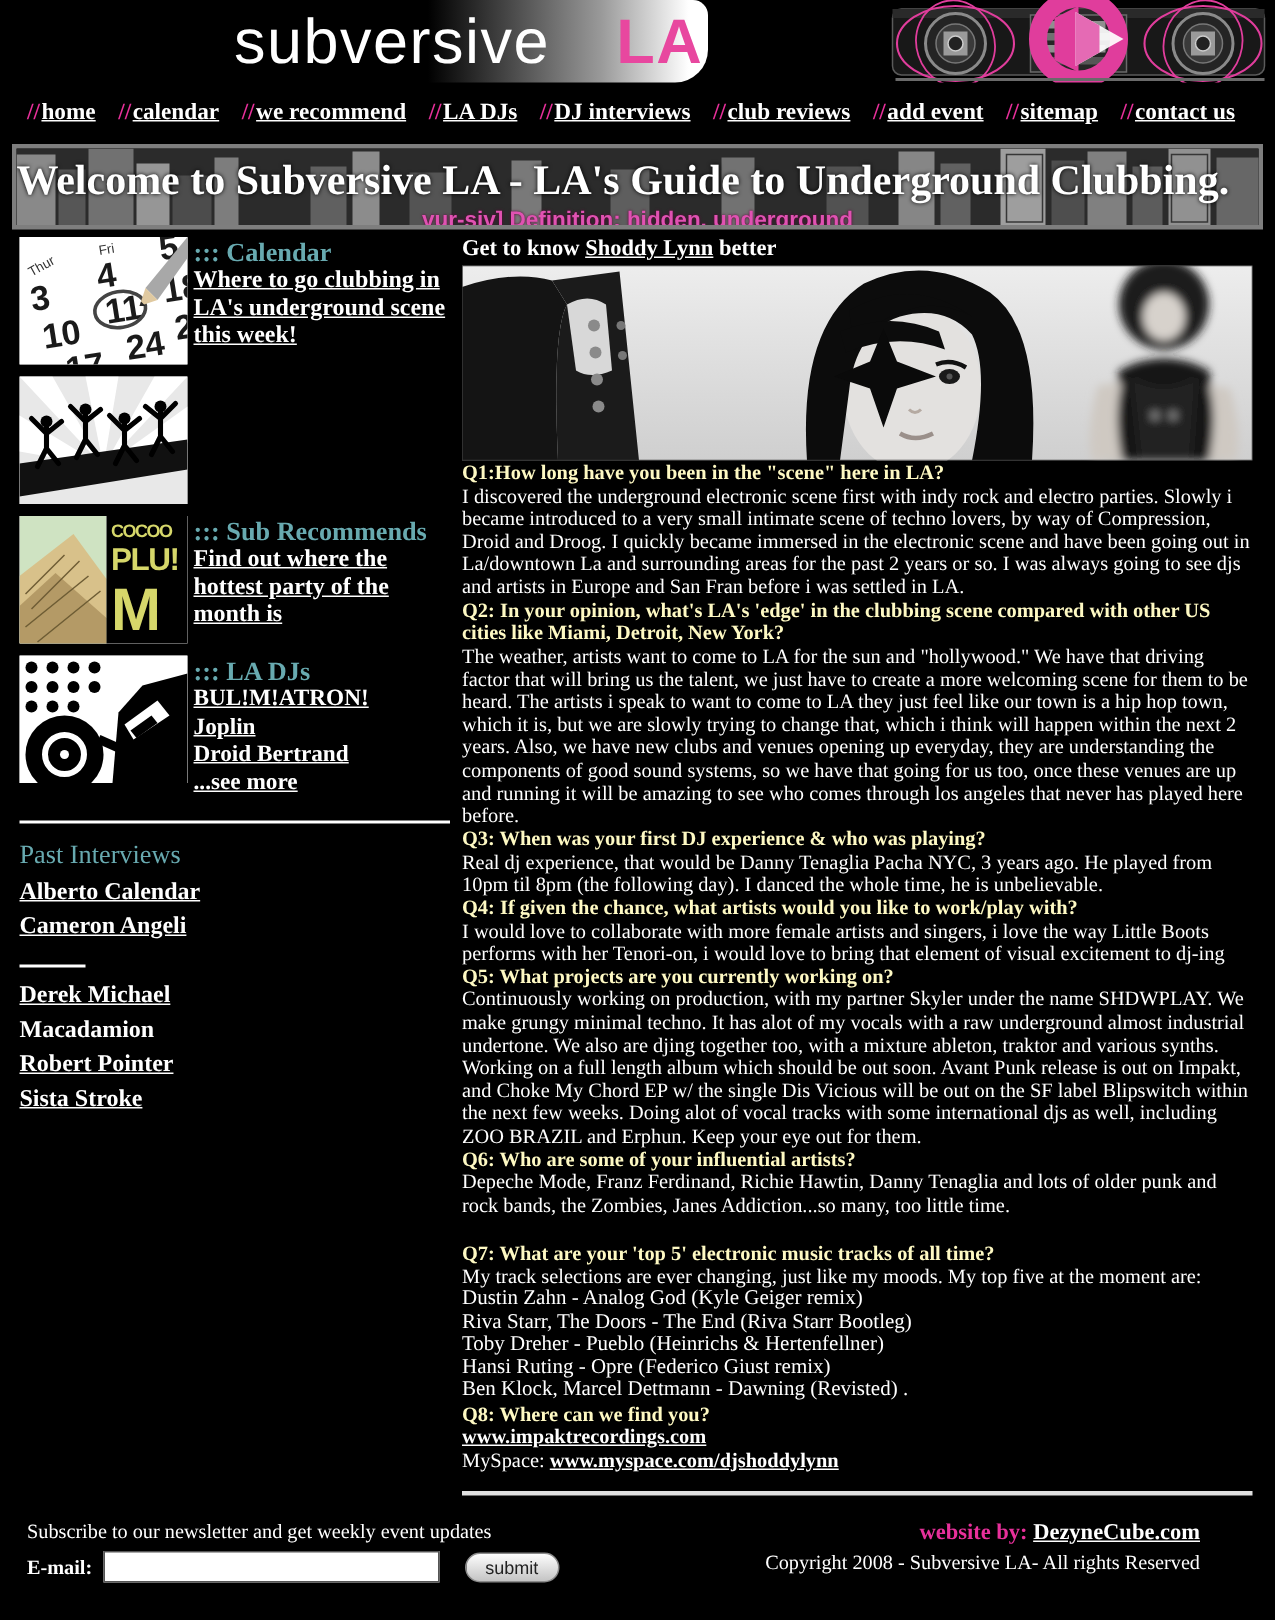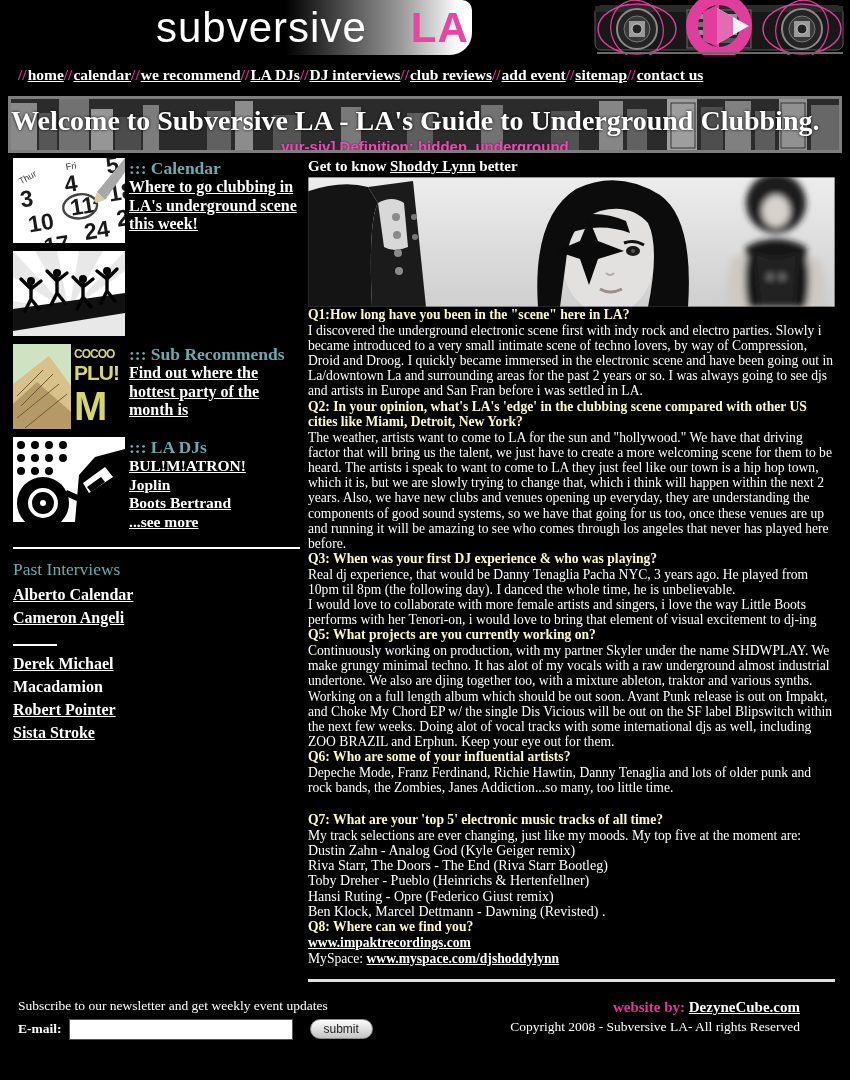--- a/index.html
+++ b/index.html
@@ -12,21 +12,21 @@
   .header{position:relative;height:56px;}
   .logo-box{
     position:absolute;left:150px;top:0;width:322px;height:55px;
     background:linear-gradient(90deg,#000 0%,#000 42%,#9a9a9a 78%,#fff 96%);
     border-radius:0 10px 22px 0;display:flex;align-items:center;padding-left:6px;box-sizing:border-box;gap:44px;
   }
   .logo-white{font-family:"Liberation Sans",sans-serif;font-weight:400;font-size:42px;color:#fff;letter-spacing:1px;}
   .logo-pink{font-family:"Liberation Sans",sans-serif;font-weight:700;font-size:42px;color:#e8479f;letter-spacing:1px;}
   .boombox{position:absolute;right:3px;top:0;}
   
-  .nav{display:flex;padding:10px 0 0 18px;font-size:15.5px;font-weight:bold;}
+  .nav{display:flex;gap:15px;padding:10px 0 0 18px;font-size:15.5px;font-weight:bold;}
   .nav a{white-space:nowrap;}
   .nav .slash{color:#e8309b;text-decoration:none;display:inline-block;margin-right:1px;}
   
   .banner{margin:12px 8px 0 8px;height:51px;border:3px solid #7e7e7e;position:relative;background:#0d0d0d;overflow:hidden;}
   .banner svg{position:absolute;left:0;top:0;}
   .banner-title{position:relative;text-align:left;font-size:28px;font-weight:600;color:#fff;margin-top:6px;text-shadow:0 0 3px #000;}
   .banner-sub{position:relative;text-align:center;font-family:"Liberation Sans",sans-serif;font-size:15px;font-weight:bold;color:#e052b2;margin-top:1px;text-shadow:0 0 2px #60003a;}
   
   .content{display:flex;margin-top:5px;}
   .sidebar{width:308px;box-sizing:border-box;padding-left:13px;flex:none;}
@@ -255,21 +255,21 @@
         <polygon points="74,50 88,40 92,45 78,55" fill="#000"></polygon>
         <circle cx="30" cy="66" r="26" fill="#000"></circle>
         <circle cx="30" cy="66" r="13" fill="none" stroke="#fff" stroke-width="4"></circle>
         <circle cx="30" cy="66" r="3" fill="#fff"></circle>
         <rect x="52" y="56" width="16" height="6" fill="#000" transform="rotate(24 60 59)"></rect>
       </svg>
       <div class="sec-text">
         <div class="sec-h">::: LA DJs</div>
         <a class="sec-link">BUL!M!ATRON!</a>
         <a class="sec-link">Joplin</a>
-        <a class="sec-link">Boots Bertrand</a>
+        <a class="sec-link">Droid Bertrand</a>
         <a class="sec-link">...see more</a>
       </div>
     </div>
 
     <div class="divider"></div>
 
     <div class="past-h">Past Interviews</div>
     <a class="past-link">Alberto Calendar</a>
     <a class="past-link">Cameron Angeli</a>
     <a class="past-link" style="text-decoration:none;"><span class="blank-line"></span></a>
@@ -340,20 +340,21 @@
     </div>
     <div>
       <div class="q">Q2: In your opinion, what's LA's 'edge' in the clubbing scene compared with other US cities like Miami, Detroit, New York?</div>
       <div class="a">The weather, artists want to come to LA for the sun and "hollywood." We have that driving factor that will bring us the talent, we just have to create a more welcoming scene for them to be heard. The artists i speak to want to come to LA they just feel like our town is a hip hop town, which it is, but we are slowly trying to change that, which i think will happen within the next 2 years. Also, we have new clubs and venues opening up everyday, they are understanding the components of good sound systems, so we have that going for us too, once these venues are up and running it will be amazing to see who comes through los angeles that never has played here before.</div>
     </div>
     <div>
       <div class="q">Q3: When was your first DJ experience &amp; who was playing?</div>
       <div class="a">Real dj experience, that would be Danny Tenaglia Pacha NYC, 3 years ago. He played from 10pm til 8pm (the following day). I danced the whole time, he is unbelievable.</div>
     </div>
     <div>
+      <div class="q">Q4: If given the chance, what artists would you like to work/play with?</div>
       <div class="a">I would love to collaborate with more female artists and singers, i love the way Little Boots performs with her Tenori-on, i would love to bring that element of visual excitement to dj-ing</div>
     </div>
     <div>
       <div class="q">Q5: What projects are you currently working on?</div>
       <div class="a">Continuously working on production, with my partner Skyler under the name SHDWPLAY. We make grungy minimal techno. It has alot of my vocals with a raw underground almost industrial undertone. We also are djing together too, with a mixture ableton, traktor and various synths. Working on a full length album which should be out soon. Avant Punk release is out on Impakt, and Choke My Chord EP w/ the single Dis Vicious will be out on the SF label Blipswitch within the next few weeks. Doing alot of vocal tracks with some international djs as well, including ZOO BRAZIL and Erphun. Keep your eye out for them.</div>
     </div>
     <div>
       <div class="q">Q6: Who are some of your influential artists?</div>
       <div class="a">Depeche Mode, Franz Ferdinand, Richie Hawtin, Danny Tenaglia and lots of older punk and rock bands, the Zombies, Janes Addiction...so many, too little time.</div>
     </div>

